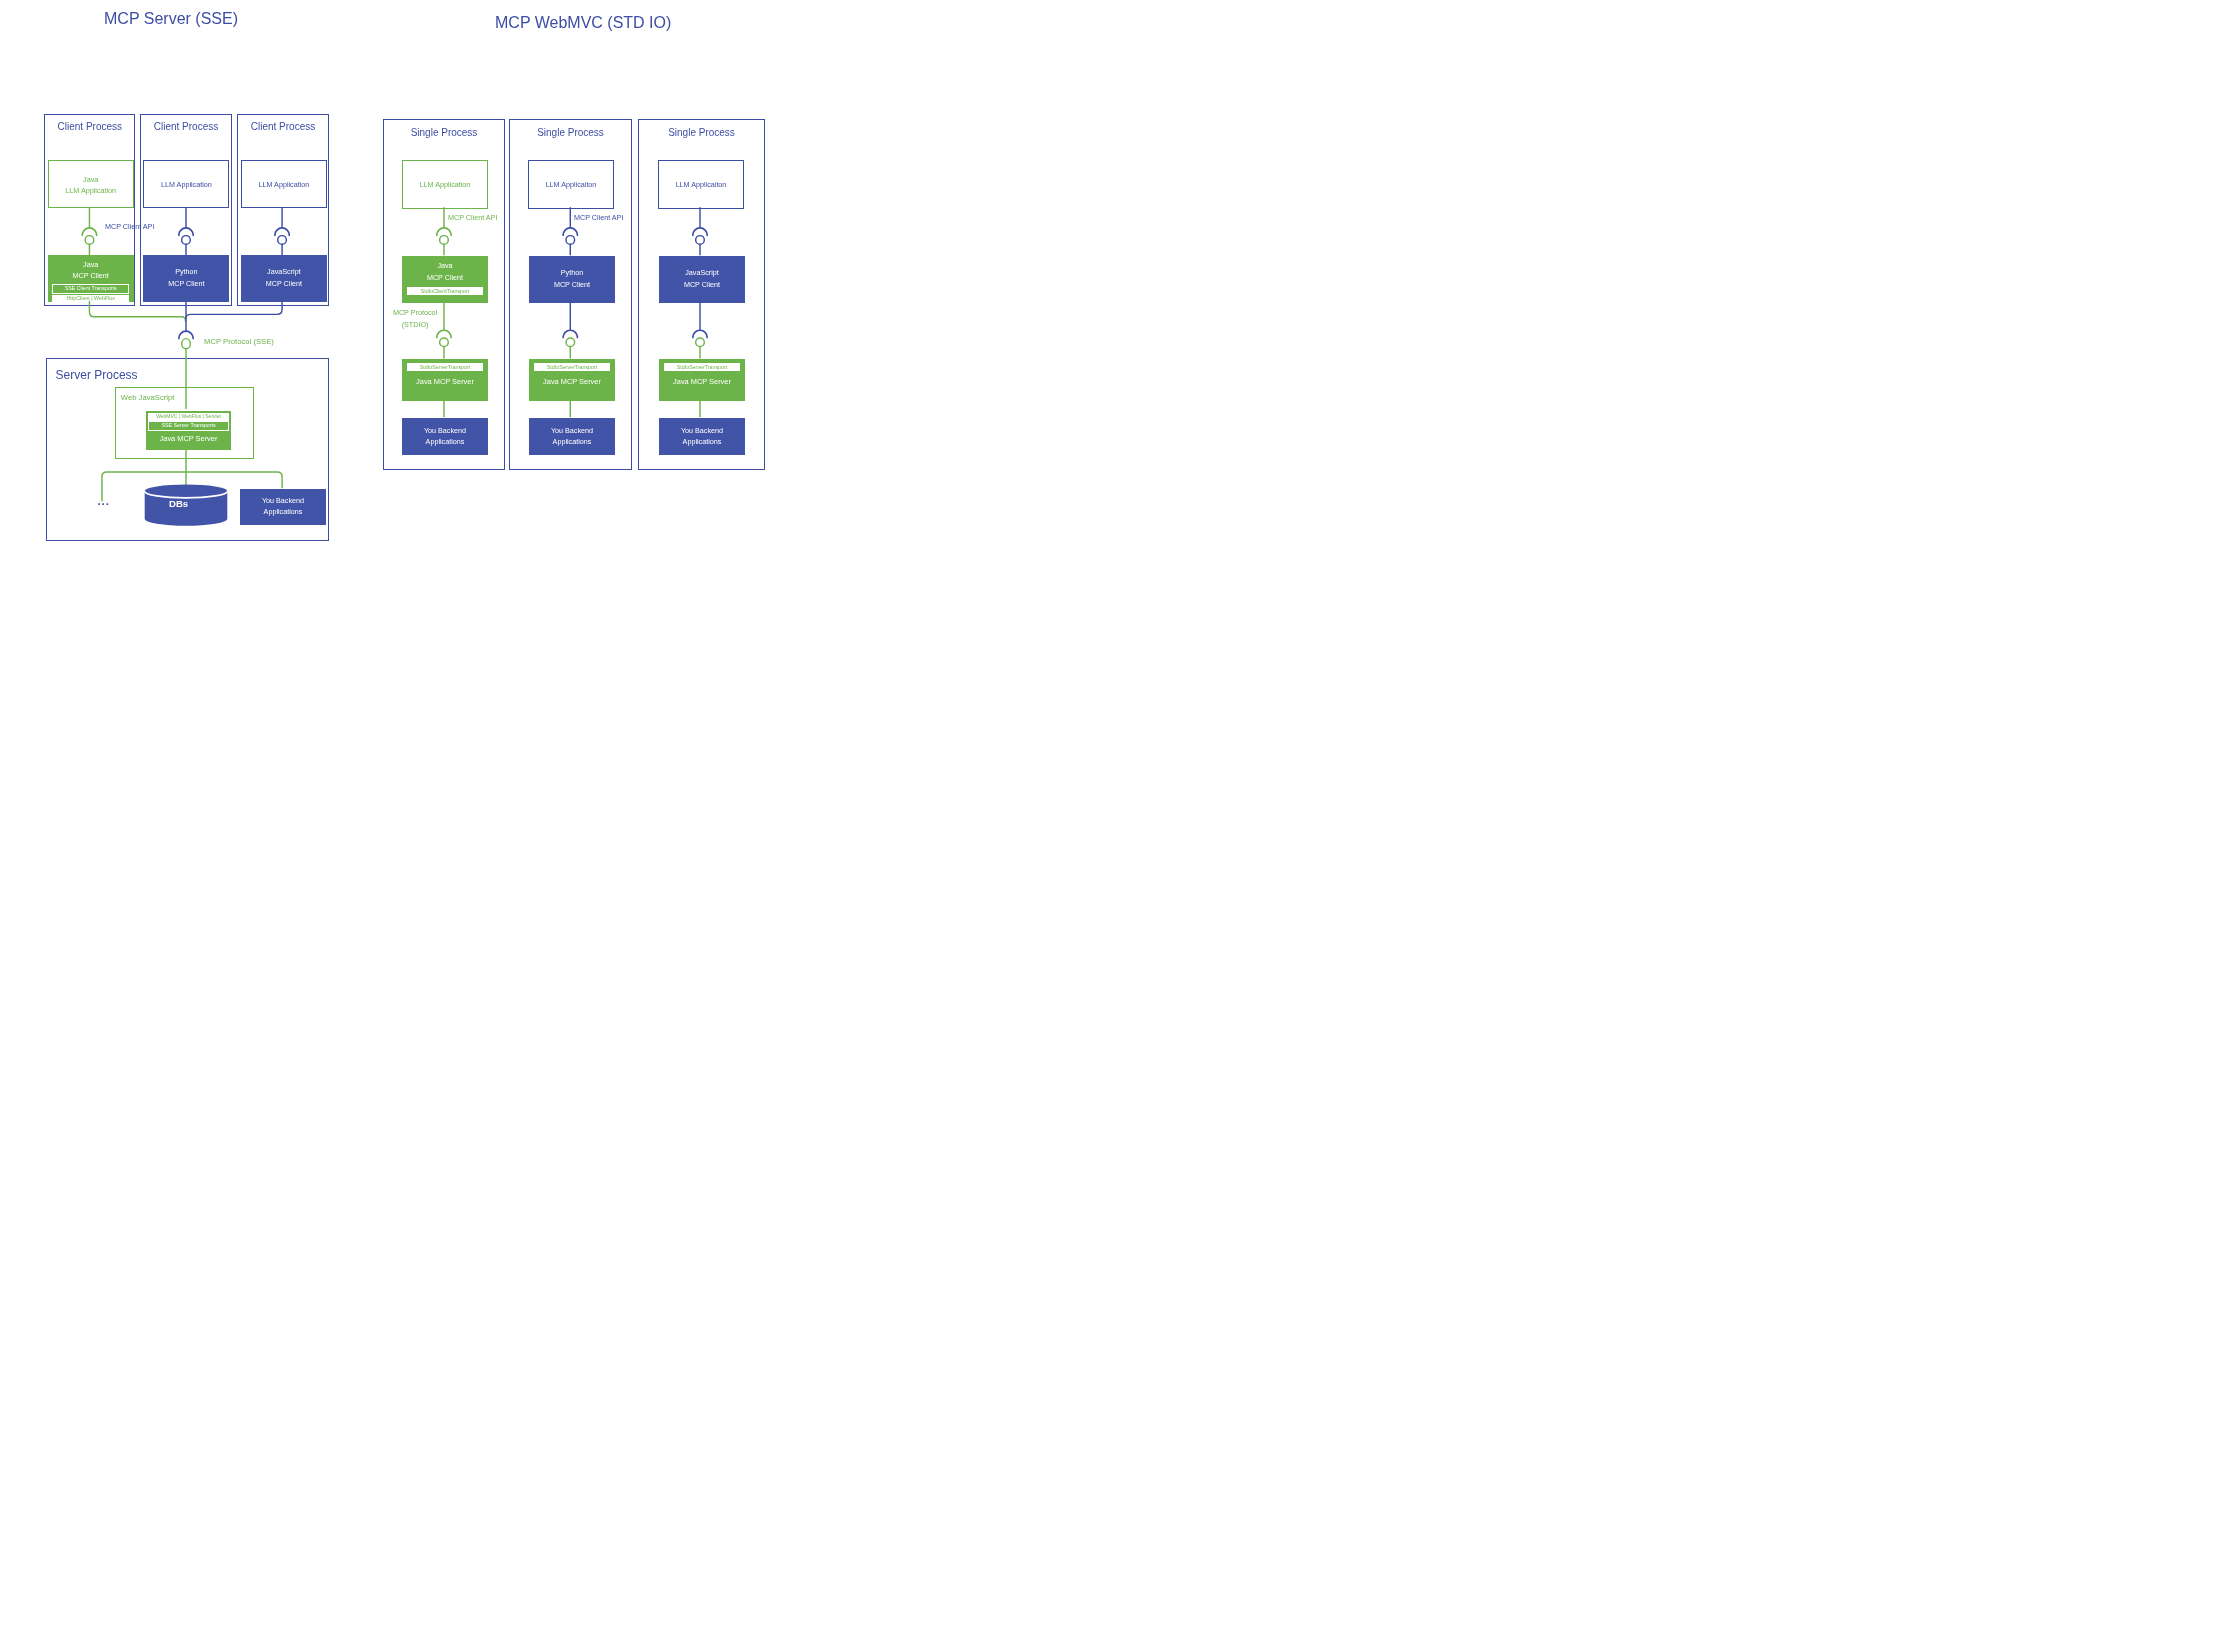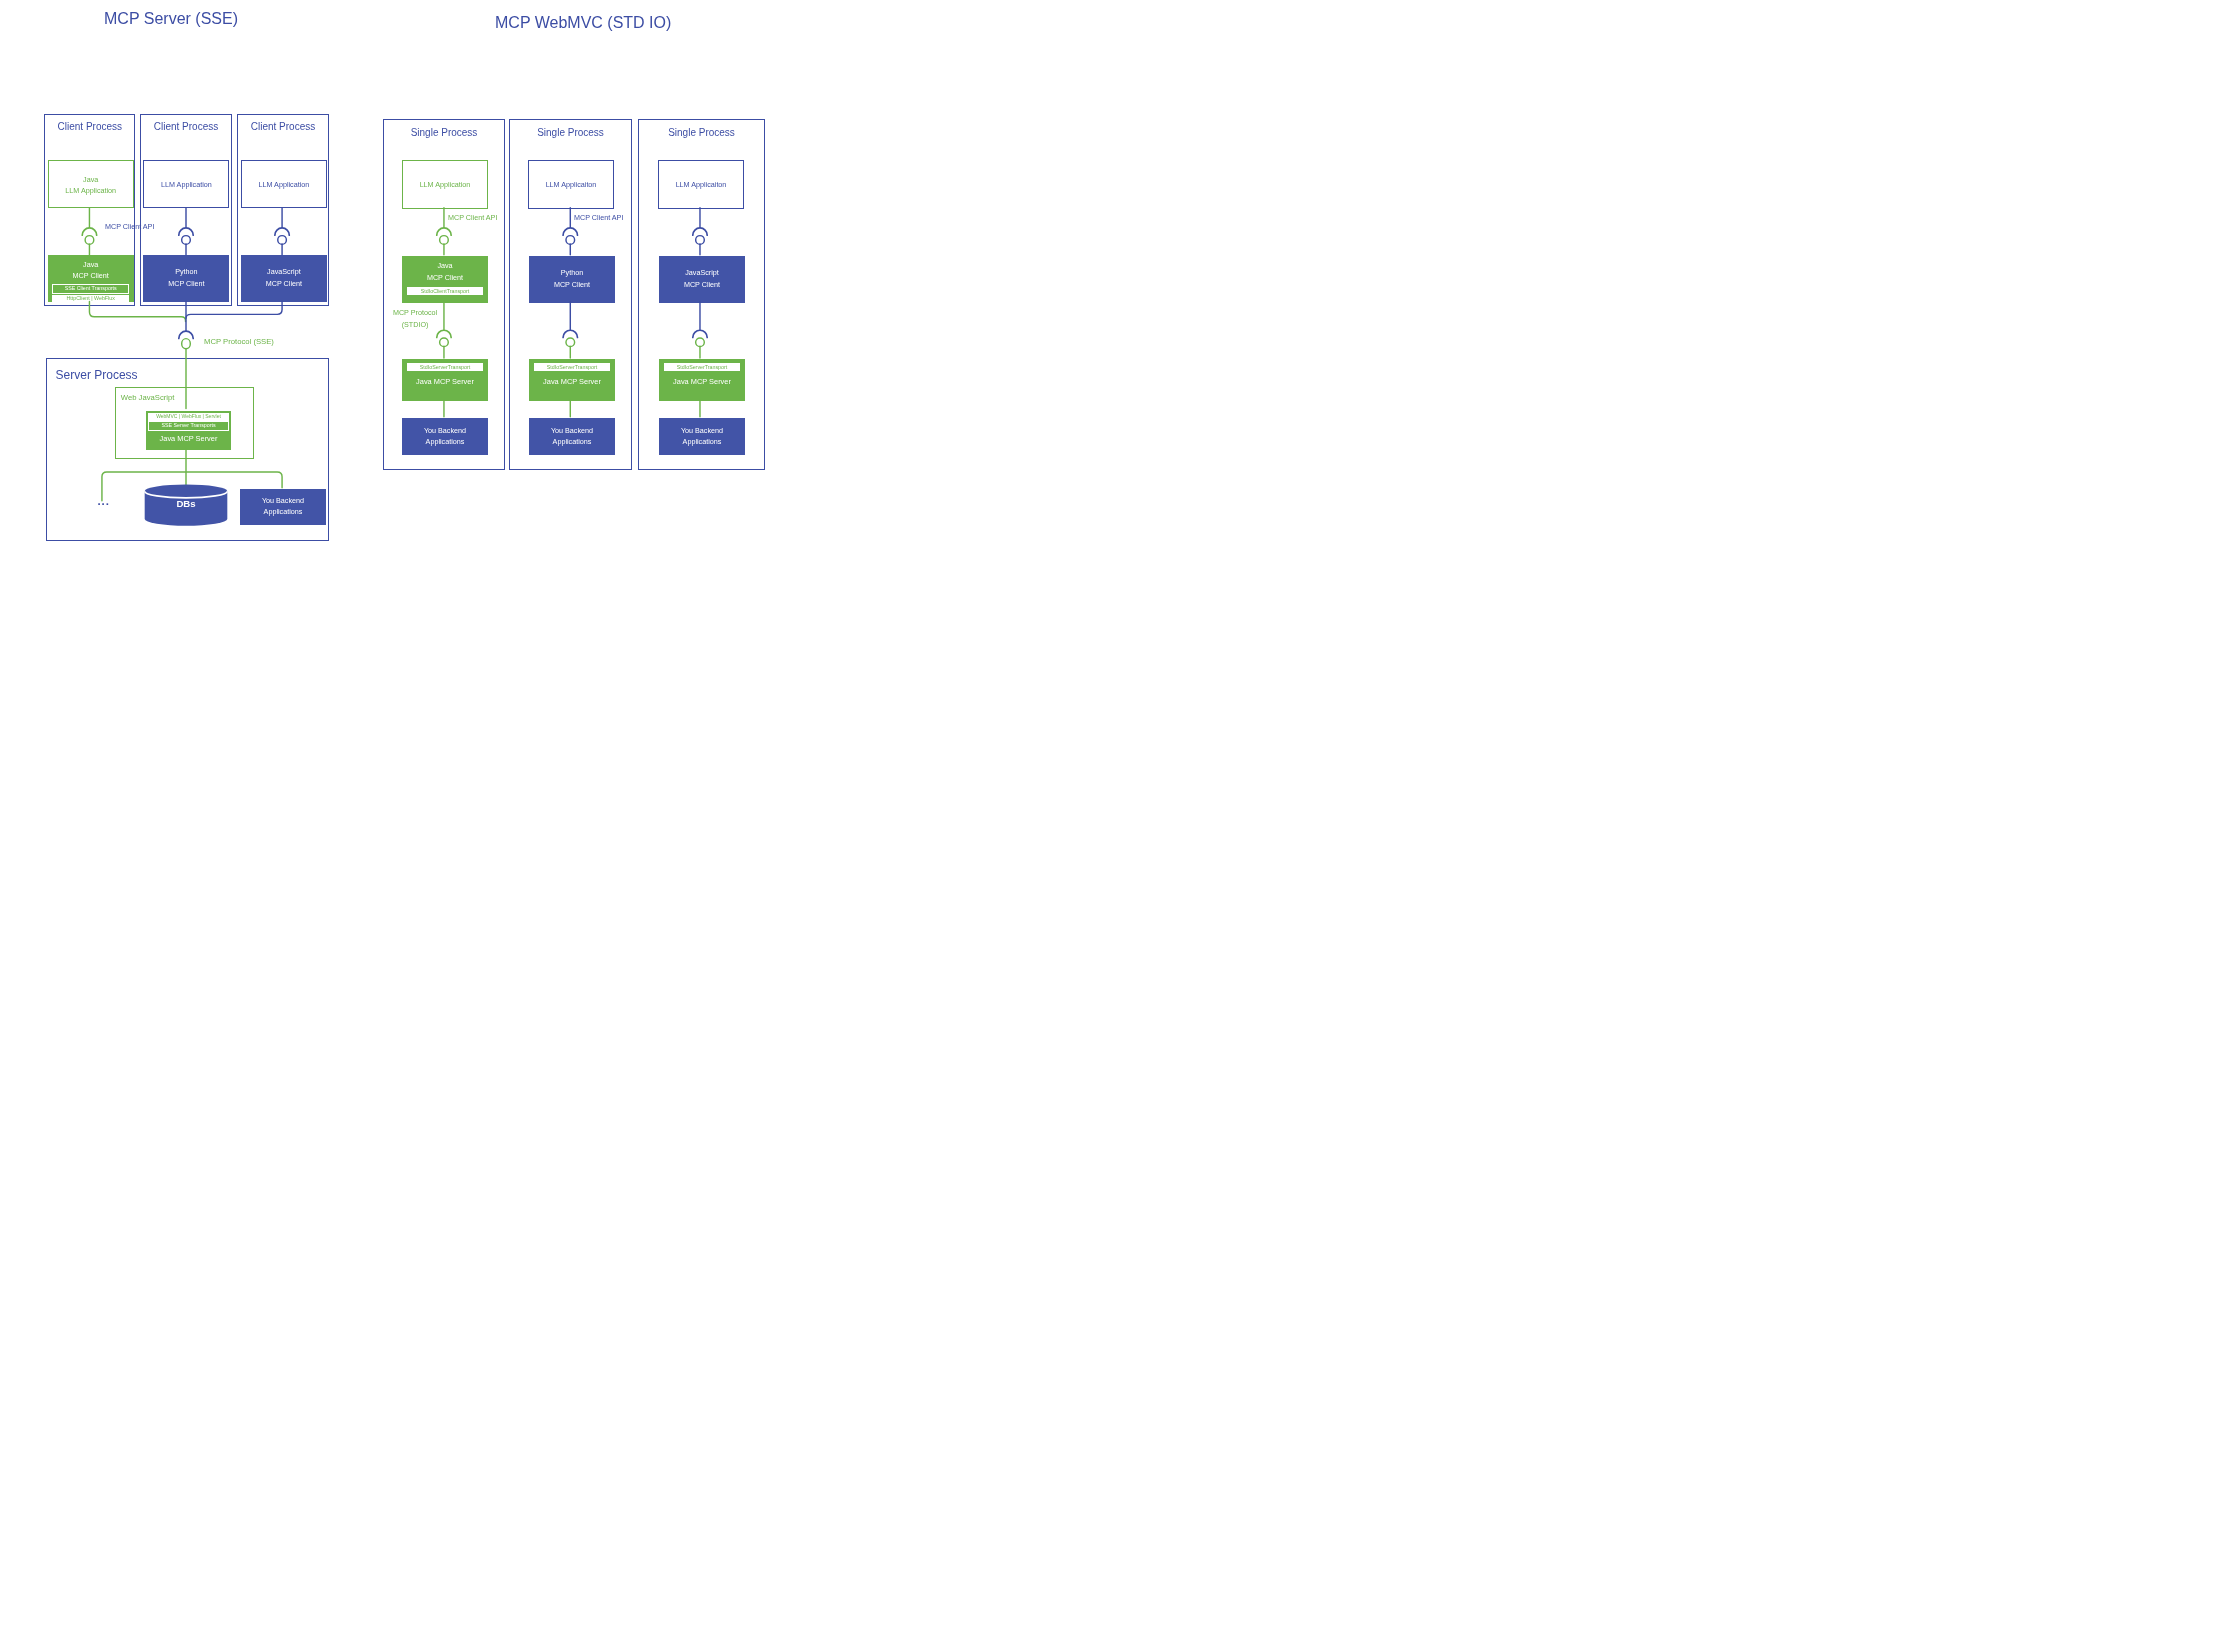--- a/index.html
+++ b/index.html
@@ -21,21 +21,21 @@
   .fill-blue{background:var(--c-blue_fill);}
   .fill-green{background:var(--c-green);}
   .strip-border{border:0.7px solid #fff;color:#fff;font-size:5.3px;line-height:6.7px;text-align:center;overflow:hidden;}
   .strip-white{background:#fff;color:var(--c-green);font-size:5.3px;line-height:7.7px;text-align:center;overflow:hidden;}
   .lbl-blue{color:var(--c-blue_line);font-size:7.2px;white-space:nowrap;}
   .lbl-green{color:var(--c-green);font-size:7.2px;white-space:nowrap;}
   .server-name{color:#fff;font-size:7.4px;text-align:center;}
   .web-container{border:0.7px solid var(--c-green);}
   .wc-label{position:absolute;left:4.8px;top:4.8px;color:var(--c-green);font-size:7.7px;}
   .dots{color:var(--c-blue_line);font-size:11.5px;font-weight:700;letter-spacing:1px;text-align:center;}
-  .dbs-label{color:#fff;font-size:9.6px;font-weight:600;text-align:center;z-index:6;}
+  .dbs-label{color:#fff;font-size:9.6px;font-weight:600;z-index:6;}
   svg.overlay{position:absolute;left:0;top:0;z-index:5;pointer-events:none;}
   .s-blue{stroke:var(--c-blue_line);}
   .s-green{stroke:var(--c-green);}
   .ln{fill:none;stroke-width:3;stroke-linecap:round;}
   .arc{fill:none;stroke-width:3.5;stroke-linecap:round;}
   .ball{fill:#fff;stroke-width:3;}
   .f-blue{fill:var(--c-blue_fill);}
 </style>
 </head>
 <body>

